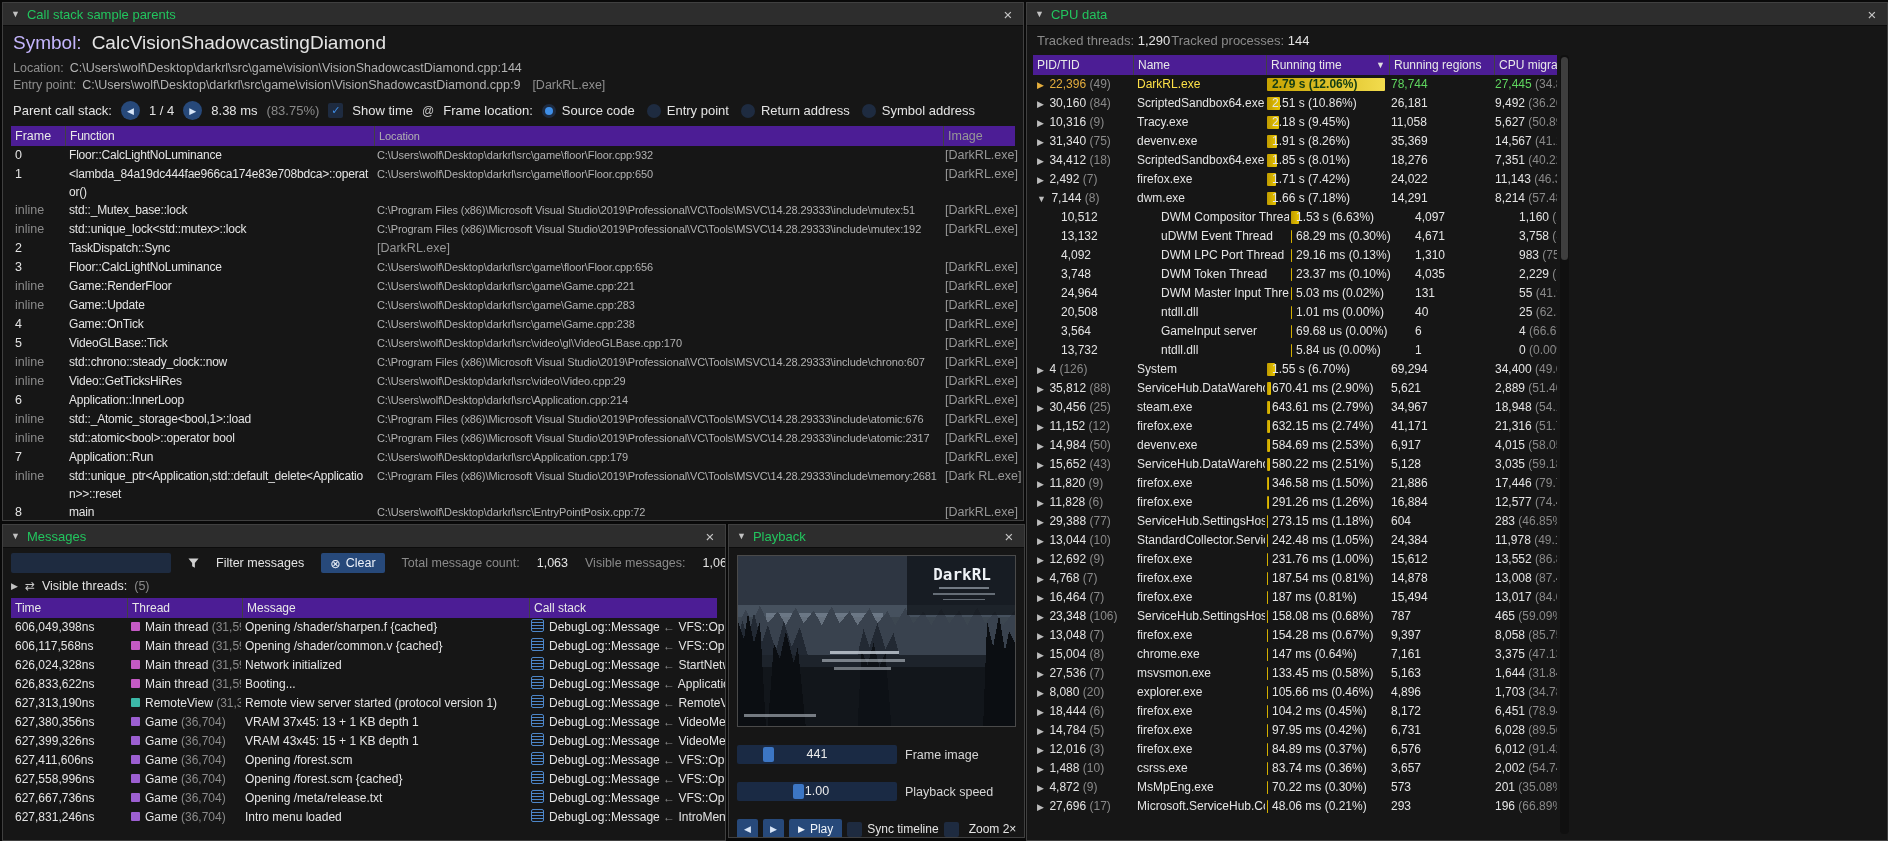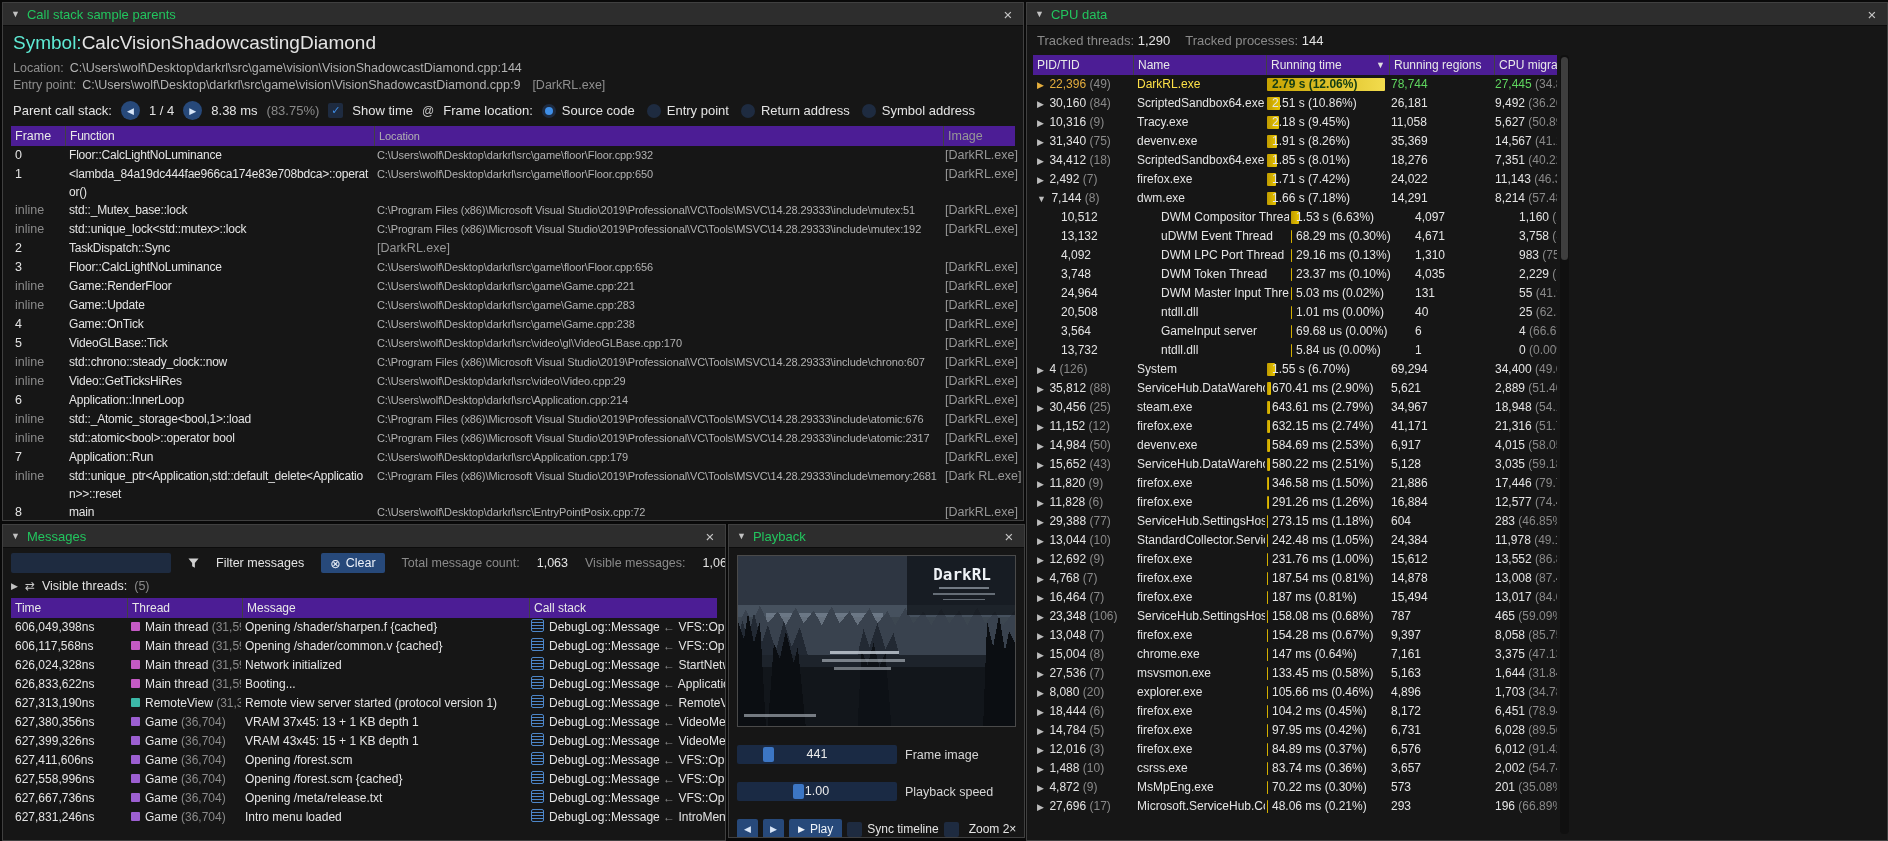--- a/index.html
+++ b/index.html
@@ -15,21 +15,21 @@
   .hrow{display:flex;background:#4c1d95;height:20px;line-height:20px;flex:none}
   .hcell{padding:0 4px;border-right:1px solid #414144;color:#e8e8e8;overflow:hidden;white-space:nowrap}
   .checkbox{width:15px;height:15px;border-radius:2px;background:#1e2b40;display:inline-flex;align-items:center;justify-content:center;color:#3f8fe8;font-size:11px;font-weight:bold;flex:none}
   .mini-icon{color:#c8c8c8;font-size:12px}
   .btn{display:inline-flex;align-items:center;gap:5px;background:#27497a;color:#eef3fa;border-radius:2px;padding:0 9px;height:20px;white-space:nowrap}
 
   
   #p-callstack{left:2px;top:2px;width:1020px;height:517px}
   .cs-info{padding:5px 10px 0}
   .sym-line{font-size:19px;margin:1px 0 7px;white-space:nowrap}
-  .sym-line .lbl{color:#5eead4;}
+  .sym-line .lbl{color:#c4b5fd;margin-right:10px}
   .loc-line{margin:3px 0;font-size:12.5px;white-space:nowrap}
   .loc-line .lbl{color:#8f8f8f;margin-right:6px}
   .loc-line .path{color:#b2b2b2}
   .loc-line .img{color:#8f8f8f;margin-left:12px}
   .controls{display:flex;align-items:center;gap:9px;margin:9px 0 2px;white-space:nowrap}
   .navbtn{width:19px;height:19px;border-radius:50%;background:#27497a;color:#d7e5f7;font-size:9px;display:inline-flex;align-items:center;justify-content:center;flex:none}
   .radio{display:inline-flex;align-items:center;margin-right:2px}
   .radio-dot{width:14px;height:14px;border-radius:50%;background:#1e2b40;display:inline-block;position:relative;margin-right:6px}
   .radio-dot.on::after{content:"";position:absolute;inset:3px;border-radius:50%;background:#3f8fe8}
   .cs-table{margin:6px 8px 0;font-size:12.5px}
@@ -66,21 +66,21 @@
   .slider{position:relative;width:160px;height:19px;background:#1a2a44;border-radius:2px;flex:none}
   .slider .grab{position:absolute;top:2px;width:11px;height:15px;background:#3c76c4;border-radius:2px}
   .slider .val{position:absolute;inset:0;text-align:center;line-height:19px;color:#ececec}
   .slider-label{color:#d6d6d6}
   .pb-buttons{display:flex;align-items:center;gap:5px;font-size:12px;white-space:nowrap}
   .sqbtn{width:21px;height:20px;background:#27497a;border-radius:2px;color:#d9e6f8;font-size:9px;display:inline-flex;align-items:center;justify-content:center;flex:none}
   .pb-status{display:flex;gap:5px;font-size:12px;padding-top:1px;white-space:nowrap}
 
   
   #p-cpu{left:1026px;top:2px;width:860px;height:837px}
-  .cpu-info{display:flex;gap:15px;padding:7px 10px 4px;font-size:13px}
+  .cpu-info{display:flex;gap:1px;padding:7px 10px 4px;font-size:13px}
   .cpu-table{position:absolute;left:6px;top:52px;width:524px;bottom:4px;font-size:12px;overflow:hidden}
   .cpu-scroll{position:absolute;left:533px;top:52px;bottom:6px;width:9px;background:#101010;border-radius:4px}
   .cpu-thumb{position:absolute;left:1px;right:1px;top:2px;height:26%;background:#3e3e3e;border-radius:4px}
   .p-pid{width:92px;flex:none}
   .p-name{width:124px;flex:none}
   .p-time{width:114px;flex:none;position:relative}
   .p-reg{width:96px;flex:none}
   .p-mig{width:98px;flex:none}
   .cpu-row{display:flex;height:19px;line-height:19px}
   .cpu-row.child .p-pid{padding-left:28px}

